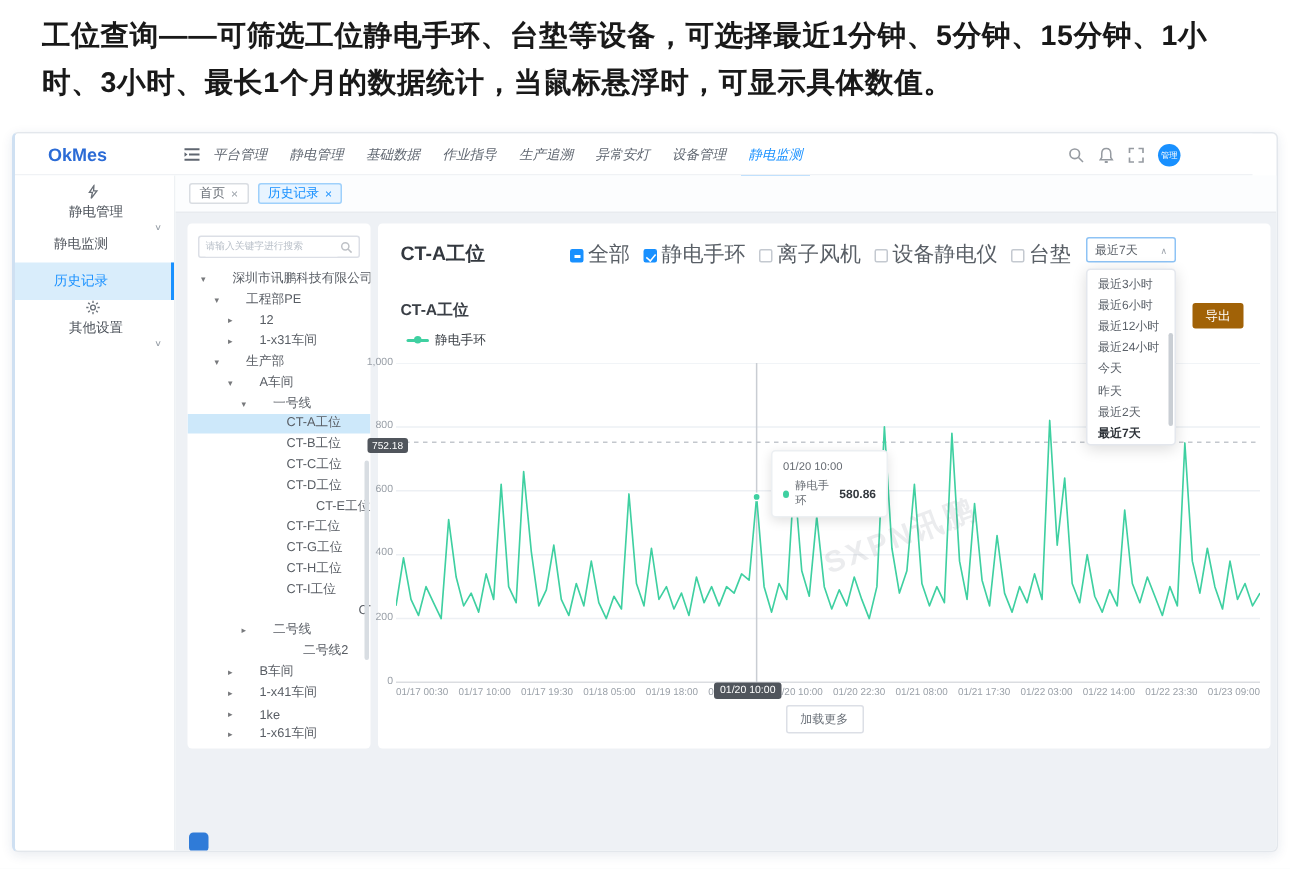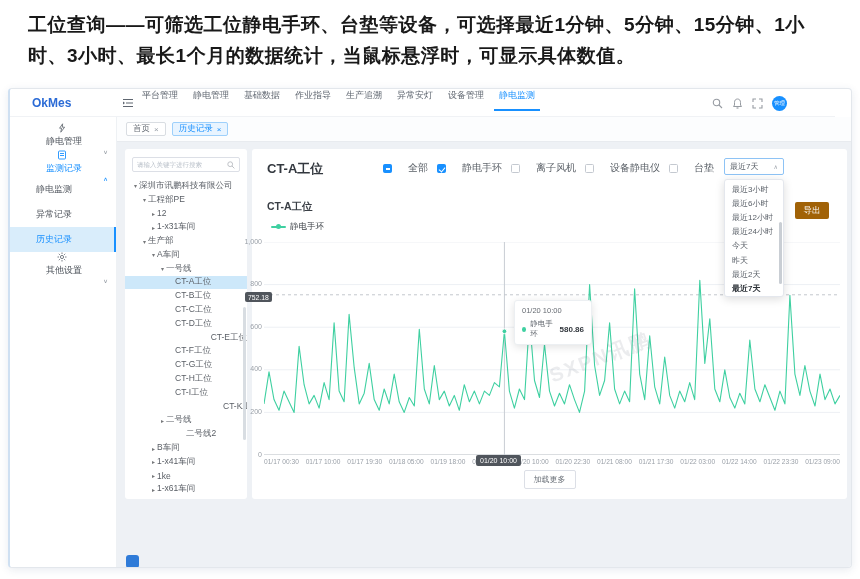--- a/index.html
+++ b/index.html
@@ -13,21 +13,21 @@
 
   
   .window { position:absolute; left:8px; top:88px; width:844px; height:480px; background:#fff;
             border:1px solid #e3e7ec; border-left:2px solid #cfe0f2; border-radius:4px;
             box-shadow:0 2px 8px rgba(30,60,110,.10); overflow:hidden; }
 
   
   .topbar { position:absolute; left:0; top:0; right:16px; height:28px; background:#fff; border-bottom:1px solid #f0f2f5; }
   .logo { position:absolute; left:22px; top:7px; font-size:12px; font-weight:700; color:#2b6bd6; }
   .fold { position:absolute; left:112px; top:8px; width:12px; height:12px; cursor:pointer; }
-  .nav { position:absolute; left:132px; top:0; height:28px; display:flex; align-items:flex-start; gap:15px; }
+  .nav { position:absolute; left:132px; top:0; height:28px; display:flex; align-items:center; gap:15px;font-style:italic; }
   .nav-item { font-size:9px; color:#5f6670; cursor:pointer; position:relative; white-space:nowrap; }
   .nav-item.active { color:#1890ff; }
   .nav-item.active::after { content:""; position:absolute; left:-5px; right:-5px; bottom:-9px; height:2px; background:#1890ff; }
   .top-icons { position:absolute; right:48px; top:0; height:28px; display:flex; align-items:center; gap:9px; }
   .tico { width:11px; height:11px; opacity:.65; cursor:pointer; }
   .avatar { width:15px; height:15px; border-radius:50%; background:#1890ff; color:#fff; font-size:5.5px; display:flex; align-items:center; justify-content:center; cursor:pointer; }
 
   
   .sidebar { position:absolute; left:0; top:28px; width:107px; bottom:0; background:#fff; border-right:1px solid #eef1f4; padding-top:6px; }
   .sgroup { height:27px; display:flex; align-items:center; padding:0 8px 0 10px; font-size:9px; color:#4a5058; cursor:pointer;flex-direction:column; }
@@ -47,30 +47,30 @@
   .tab.active .x { color:#1890ff; }
   .main { position:absolute; left:0; top:25px; right:0; bottom:0; background:#eef1f5; }
 
   
   .tree-card { position:absolute; left:8px; top:7px; width:122px; height:350px; background:#fff; border-radius:3px; overflow:hidden; }
   .tsearch { position:relative; margin:8px 7px 4px 7px; height:15px; border:1px solid #dcdfe6; border-radius:2px; background:#fff; }
   .tsearch input { position:absolute; left:4px; top:0; width:88px; height:13px; border:0; outline:none; font-size:6.5px; color:#333; font-family:"Liberation Sans",sans-serif; }
   .tsearch input::placeholder { color:#b8bfc8; }
   .tsearch .mag { position:absolute; right:4px; top:3px; width:8px; height:8px; opacity:.55; }
   .tree { position:absolute; left:0; top:30px; right:0; bottom:0; }
-  .trow { height:13.8px; display:flex; align-items:center; font-size:8.5px; color:#585d64; cursor:pointer; white-space:nowrap; }
+  .trow { height:13.8px; display:flex; align-items:center; font-size:8.5px; color:#585d64; cursor:pointer; white-space:nowrap;gap:16px; }
   .trow .caret { width:7px; font-size:6px; color:#77797c; text-align:center; flex:0 0 auto; }
   .trow.selected { background:#cde8fa; }
   .tscroll { position:absolute; right:1px; top:45%; width:3px; height:38%; background:#d8dde2; border-radius:2px; }
 
   
   .chart-card { position:absolute; left:135px; top:7px; width:595px; height:350px; background:#fff; border-radius:3px; }
   .panel-title { position:absolute; left:15px; top:11px; font-size:13px; font-weight:700; color:#33383f; }
   .filters { position:absolute; top:12px; right:133px; display:flex; align-items:center; gap:9px; }
-  .fitem { display:flex; align-items:center; gap:16px; font-size:10px; color:#595f66; cursor:pointer; white-space:nowrap; }
+  .fitem { display:flex; align-items:center; gap:3px; font-size:14px; color:#595f66; cursor:pointer; white-space:nowrap; }
   .cb { width:9px; height:9px; border:1px solid #c4c9d0; border-radius:1.5px; background:#fff; position:relative; }
   .cb.checked { background:#1890ff; border-color:#1890ff; }
   .cb.checked::after { content:""; position:absolute; left:2px; top:1px; width:3px; height:5px; border:solid #fff; border-width:0 1.4px 1.4px 0; transform:rotate(40deg); }
   .cb.indeterminate { background:#1890ff; border-color:#1890ff; }
   .cb.indeterminate::after { content:""; position:absolute; left:1.5px; top:3.5px; width:4.5px; height:1.6px; background:#fff; }
   .rselect { position:absolute; left:472px; top:9px; width:60px; height:17px; border:1px solid #8ec3f5; border-radius:2px; background:#fff;
              display:flex; align-items:center; font-size:8px; color:#5a6068; padding:0 5px; cursor:pointer; }
   .rselect .chev { margin-left:auto; font-size:6px; color:#a0a6ae; }
   .export-btn { position:absolute; left:543px; top:9px; width:34px; height:17px; background:#a16207; color:#fff; border:0; border-radius:2px;
                 font-size:8.5px; display:flex; align-items:center; justify-content:center; cursor:pointer; font-family:"Liberation Sans",sans-serif;margin-top:44px; }
@@ -156,31 +156,21 @@
     </div>
 
     <aside class="sidebar" id="sidebar">
         <div class="sgroup">
           <span><svg class="sico" viewBox="0 0 10 10">
               <path d="M5.6 0.8 L2.6 5.2 H4.6 L3.8 9.2 L7.6 4.2 H5.4 Z" fill="none" stroke="#6a7078" stroke-width="0.9"></path>
             </svg></span>
           <span>静电管理</span>
           <span class="chev">∨</span>
         </div>
-        <div class="sgroup blue">
-          <span><svg class="sico" viewBox="0 0 10 10">
-              <rect x="1.5" y="1" width="7" height="8" rx="1" fill="none" stroke="#1890ff" stroke-width="0.9"></rect>
-              <line x1="3" y1="3.5" x2="7" y2="3.5" stroke="#1890ff" stroke-width="0.9"></line>
-              <line x1="3" y1="5.5" x2="7" y2="5.5" stroke="#1890ff" stroke-width="0.9"></line>
-            </svg></span>
-          <span>监测记录</span>
-          <span class="chev">∧</span>
-        </div>
         <div class="schild">静电监测</div>
-        <div class="schild">异常记录</div>
         <div class="schild selected">历史记录</div>
         <div class="sgroup">
           <span><svg class="sico" viewBox="0 0 10 10">
               <circle cx="5" cy="5" r="1.6" fill="none" stroke="#6a7078" stroke-width="0.9"></circle>
               <g stroke="#6a7078" stroke-width="0.9">
                 <line x1="5" y1="0.5" x2="5" y2="2"></line>
                 <line x1="5" y1="8" x2="5" y2="9.5"></line>
                 <line x1="0.5" y1="5" x2="2" y2="5"></line>
                 <line x1="8" y1="5" x2="9.5" y2="5"></line>
                 <line x1="1.8" y1="1.8" x2="2.9" y2="2.9"></line>

